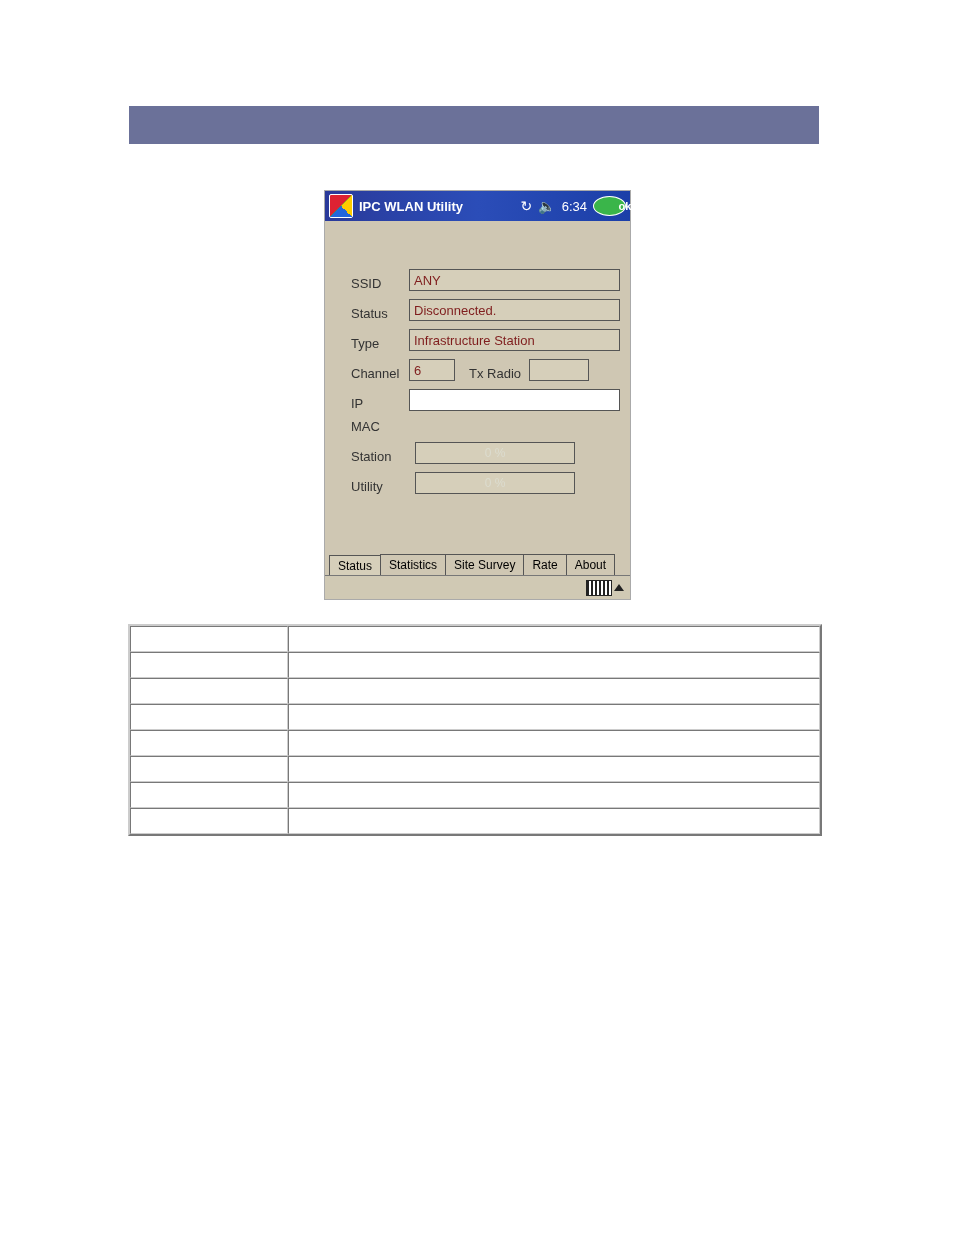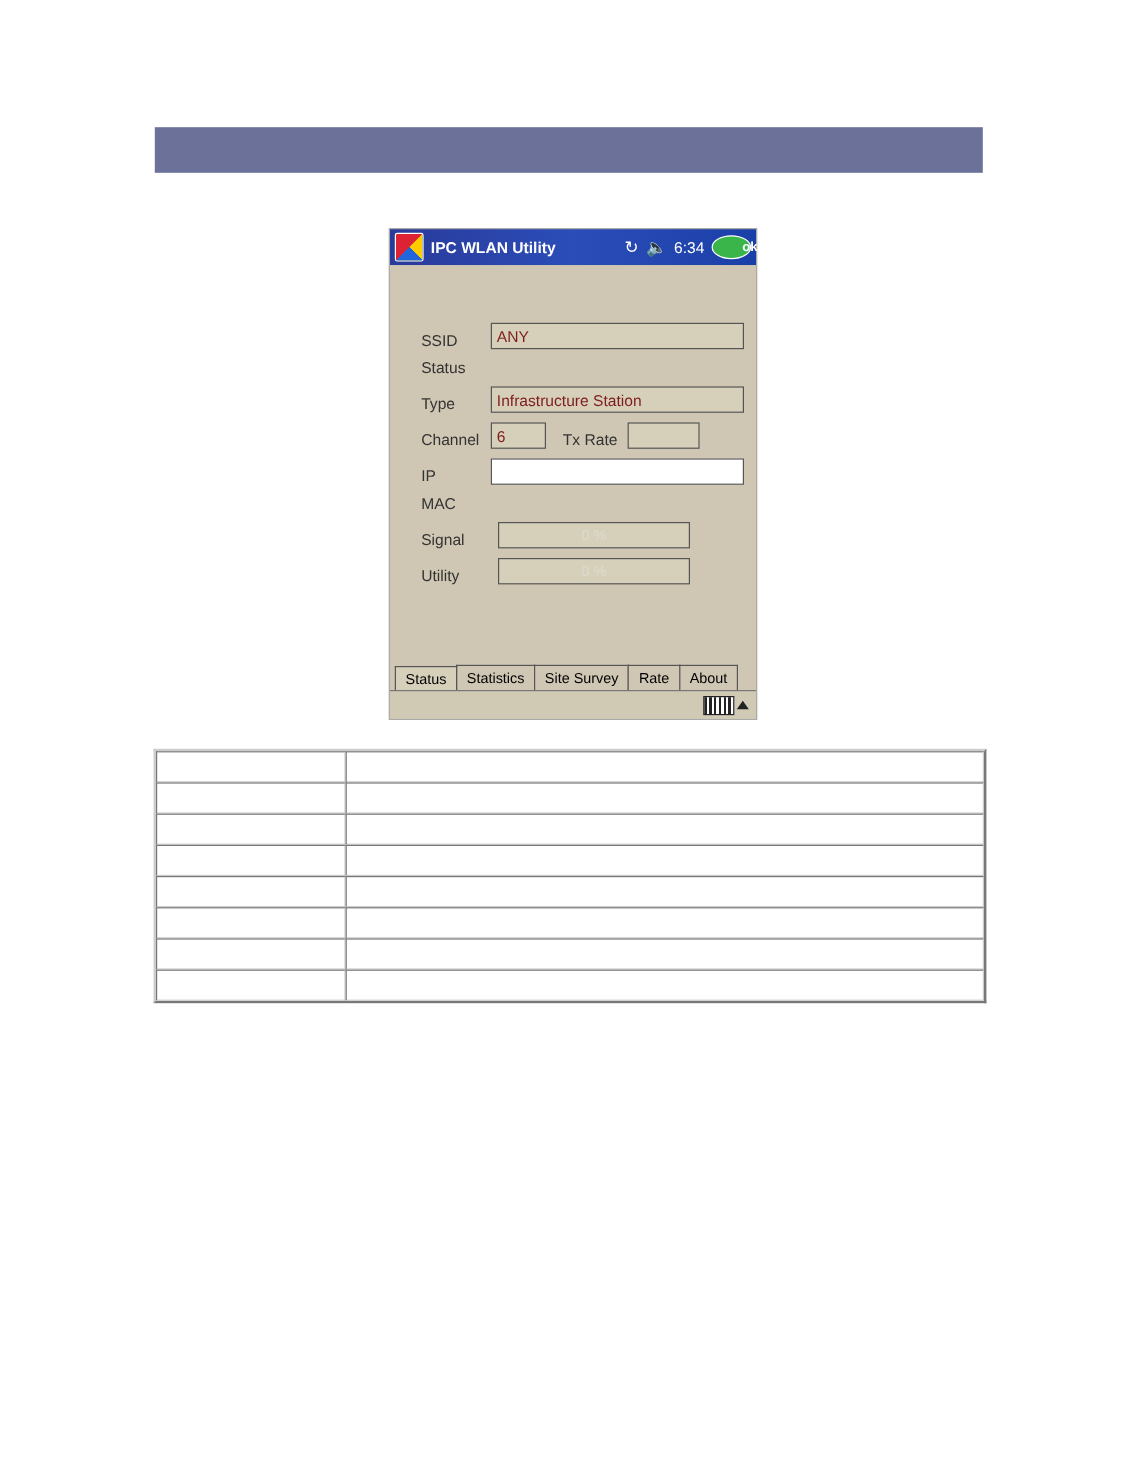--- a/index.html
+++ b/index.html
@@ -216,45 +216,46 @@
 
   <div class="client-area">
 
     <div class="form-row">
       <div class="lbl">SSID</div>
       <div class="readonly-box">ANY</div>
     </div>
 
     <div class="form-row">
       <div class="lbl">Status</div>
+      <div class="readonly-box">Disconnected.</div>
     </div>
 
     <div class="form-row">
       <div class="lbl">Type</div>
       <div class="readonly-box">Infrastructure Station</div>
     </div>
 
     <div class="form-row channel-row">
       <div class="lbl">Channel</div>
       <div class="readonly-box small">6</div>
-      <div class="txlbl">Tx Rate</div>
+      <div class="txlbl">Tx Radio</div>
       <div class="readonly-box rate"></div>
     </div>
 
     <div class="form-row">
       <div class="lbl">IP</div>
       <div class="ip-box"></div>
     </div>
 
     <div class="form-row">
       <div class="lbl">MAC</div>
     </div>
 
     <div class="form-row">
-      <div class="lbl">Signal</div>
+      <div class="lbl">Station</div>
       <div class="bar-wrap">
         <span>0 %</span>
       </div>
     </div>
 
     <div class="form-row">
       <div class="lbl">Utility</div>
       <div class="bar-wrap">
         <span>0 %</span>
       </div>

